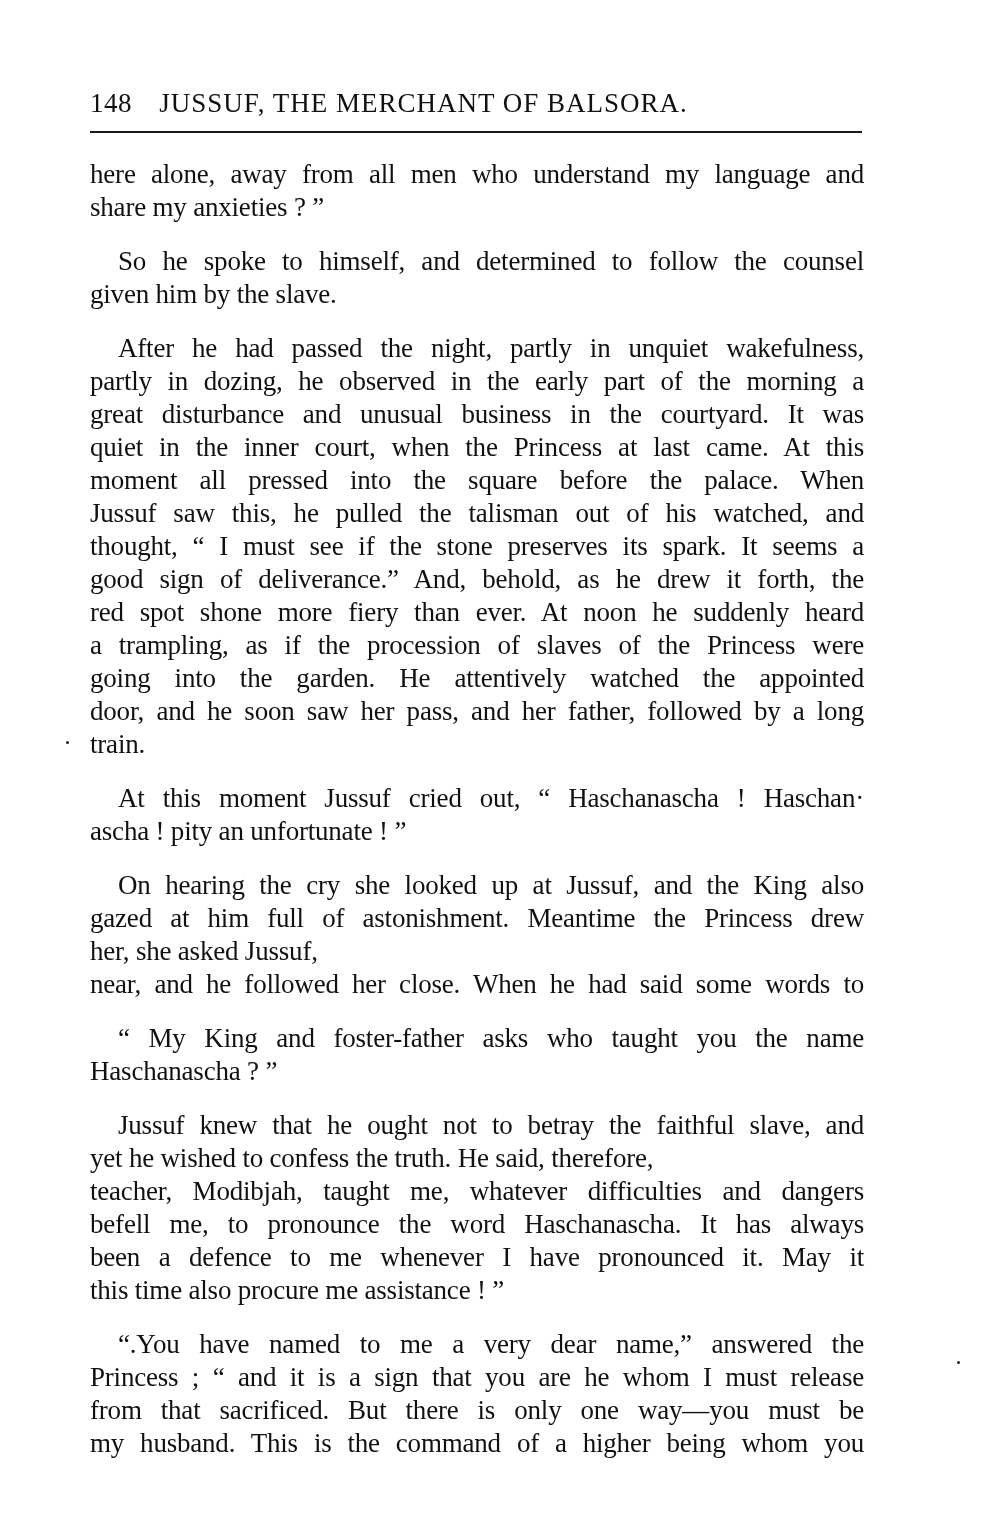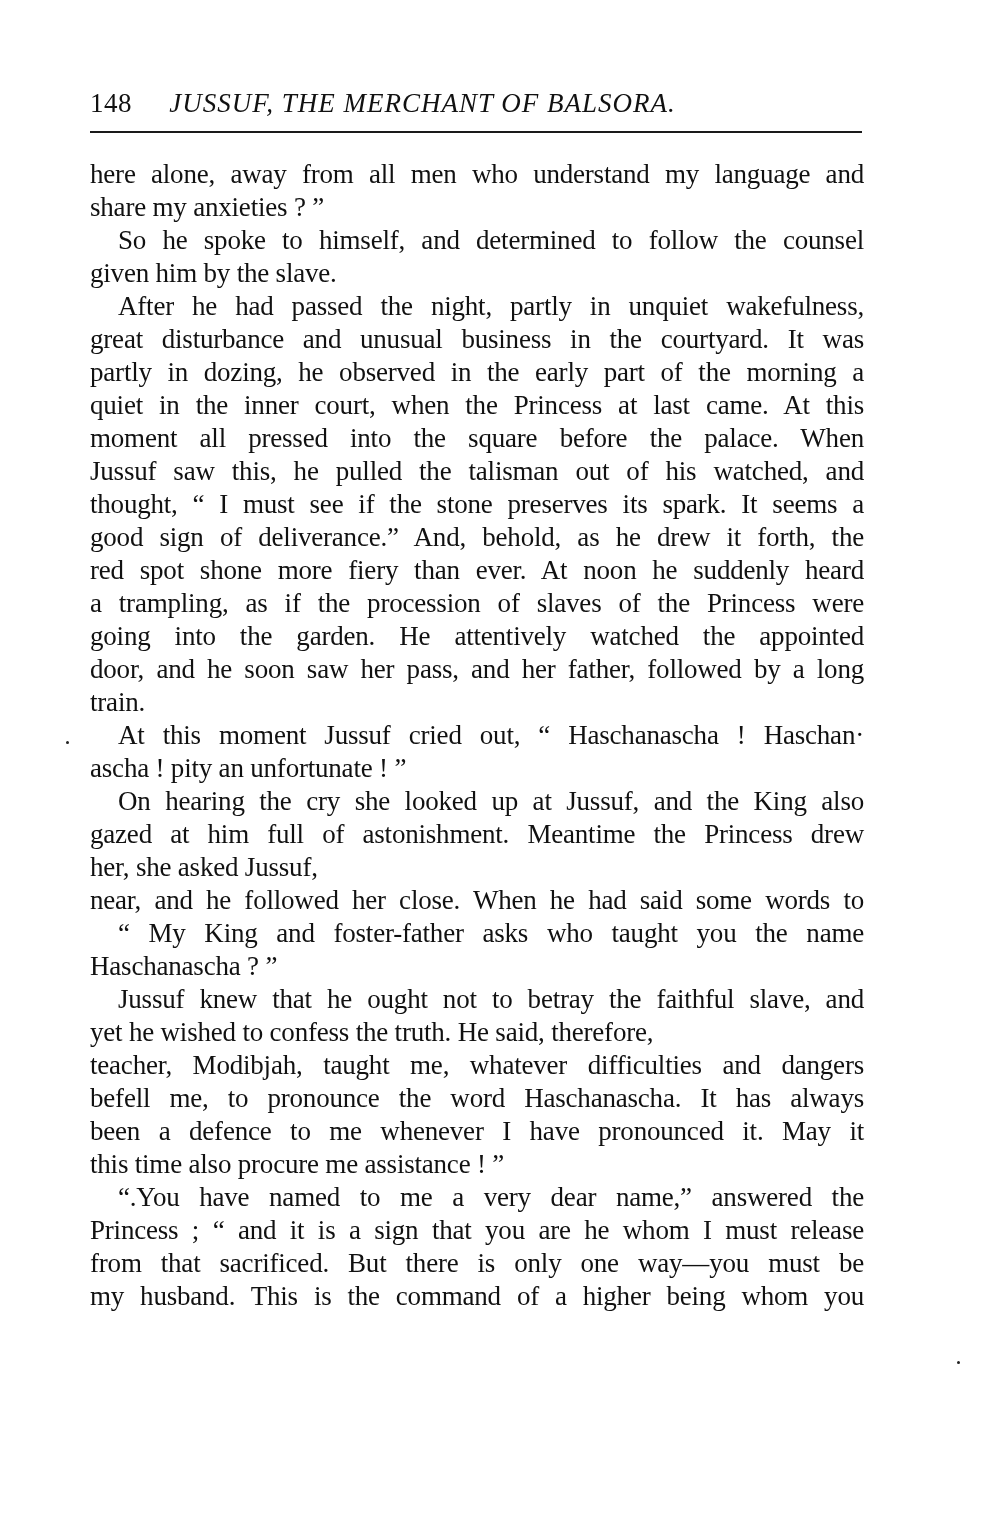--- a/index.html
+++ b/index.html
@@ -31,22 +31,21 @@
       white-space: nowrap;
       letter-spacing: 0.5px;
     }
     .page-number {
       display: inline-block;
       width: 48px;
       font-style: normal;
     }
     .running-title {
       display: inline-block;
-      margin-left: 24px;
-      font-style: italic;
+      margin-left: 14px;
       letter-spacing: 1px;
     }
     .head-rule {
       position: absolute;
       left: 90px;
       top: 131px;
       width: 772px;
       height: 0;
       border-top: 2px solid #1a1a1a;
     }
@@ -60,20 +59,21 @@
       height: 33px;
       line-height: 33px;
       font-size: 27px;
       white-space: nowrap;
       text-align: justify;
       text-align-last: justify;
       letter-spacing: -0.2px;
     }
     .line.indent {
       padding-left: 28px;
+      margin-top: 21px;
     }
     .line.last {
       text-align-last: left;
     }
     .speck {
       position: absolute;
       width: 3px; height: 3px;
       background: #222;
       border-radius: 50%;
     }
@@ -87,22 +87,22 @@
     <span class="running-title">JUSSUF, THE MERCHANT OF BALSORA.</span>
   </div>
   <div class="head-rule"></div>
 
   <div class="body-text" id="body-text">
       <div class="line">here alone, away from all men who understand my language and</div>
       <div class="line last">share my anxieties ? ”</div>
       <div class="line indent">So he spoke to himself, and determined to follow the counsel</div>
       <div class="line last">given him by the slave.</div>
       <div class="line indent">After he had passed the night, partly in unquiet wakefulness,</div>
+      <div class="line">partly in dozing, he observed in the early part of the morning a</div>
       <div class="line">great disturbance and unusual business in the courtyard.  It was</div>
-      <div class="line">partly in dozing, he observed in the early part of the morning a</div>
       <div class="line">quiet in the inner court, when the Princess at last came.  At this</div>
       <div class="line">moment all pressed into the square before the palace.  When</div>
       <div class="line">Jussuf saw this, he pulled the talisman out of his watched, and</div>
       <div class="line">thought, “ I must see if the stone preserves its spark.  It seems a</div>
       <div class="line">good sign of deliverance.”  And, behold, as he drew it forth, the</div>
       <div class="line">red spot shone more fiery than ever.  At noon he suddenly heard</div>
       <div class="line">a trampling, as if the procession of slaves of the Princess were</div>
       <div class="line">going into the garden.  He attentively watched the appointed</div>
       <div class="line">door, and he soon saw her pass, and her father, followed by a long</div>
       <div class="line last">train.</div>

